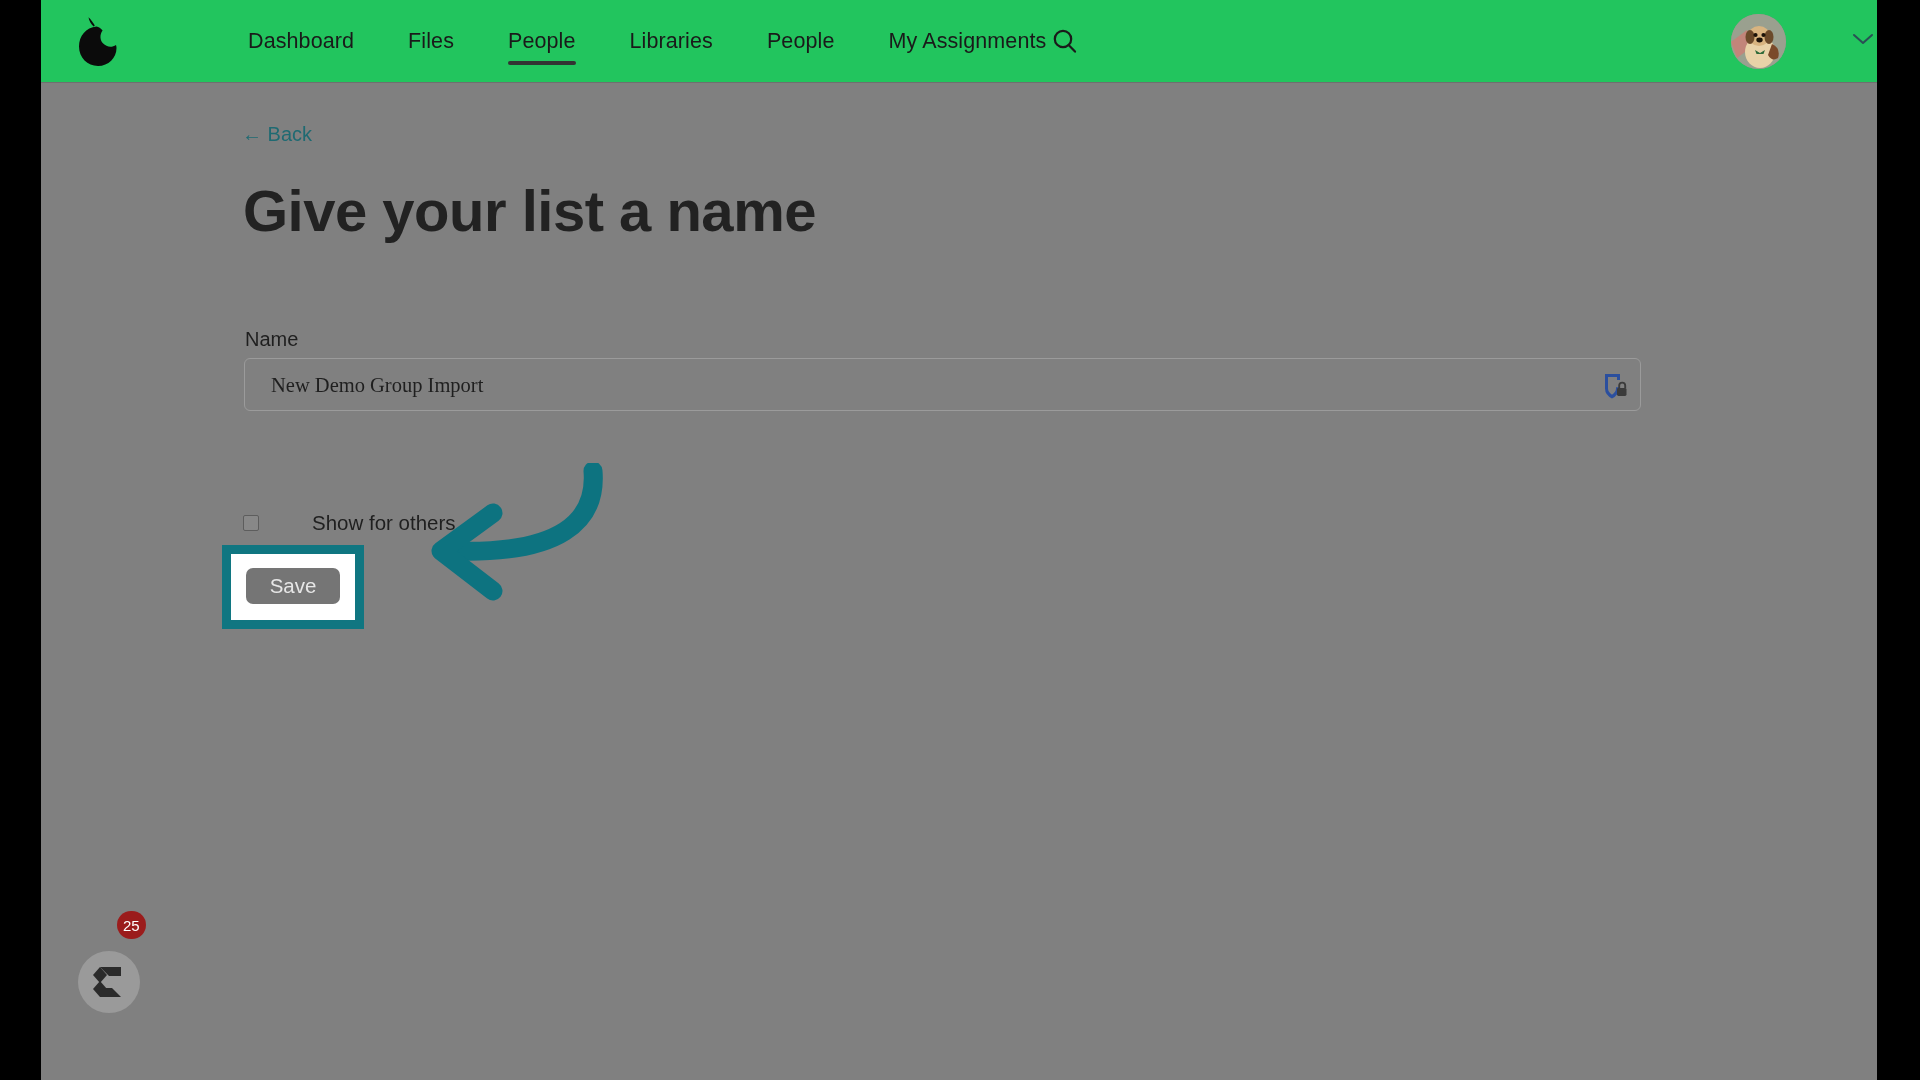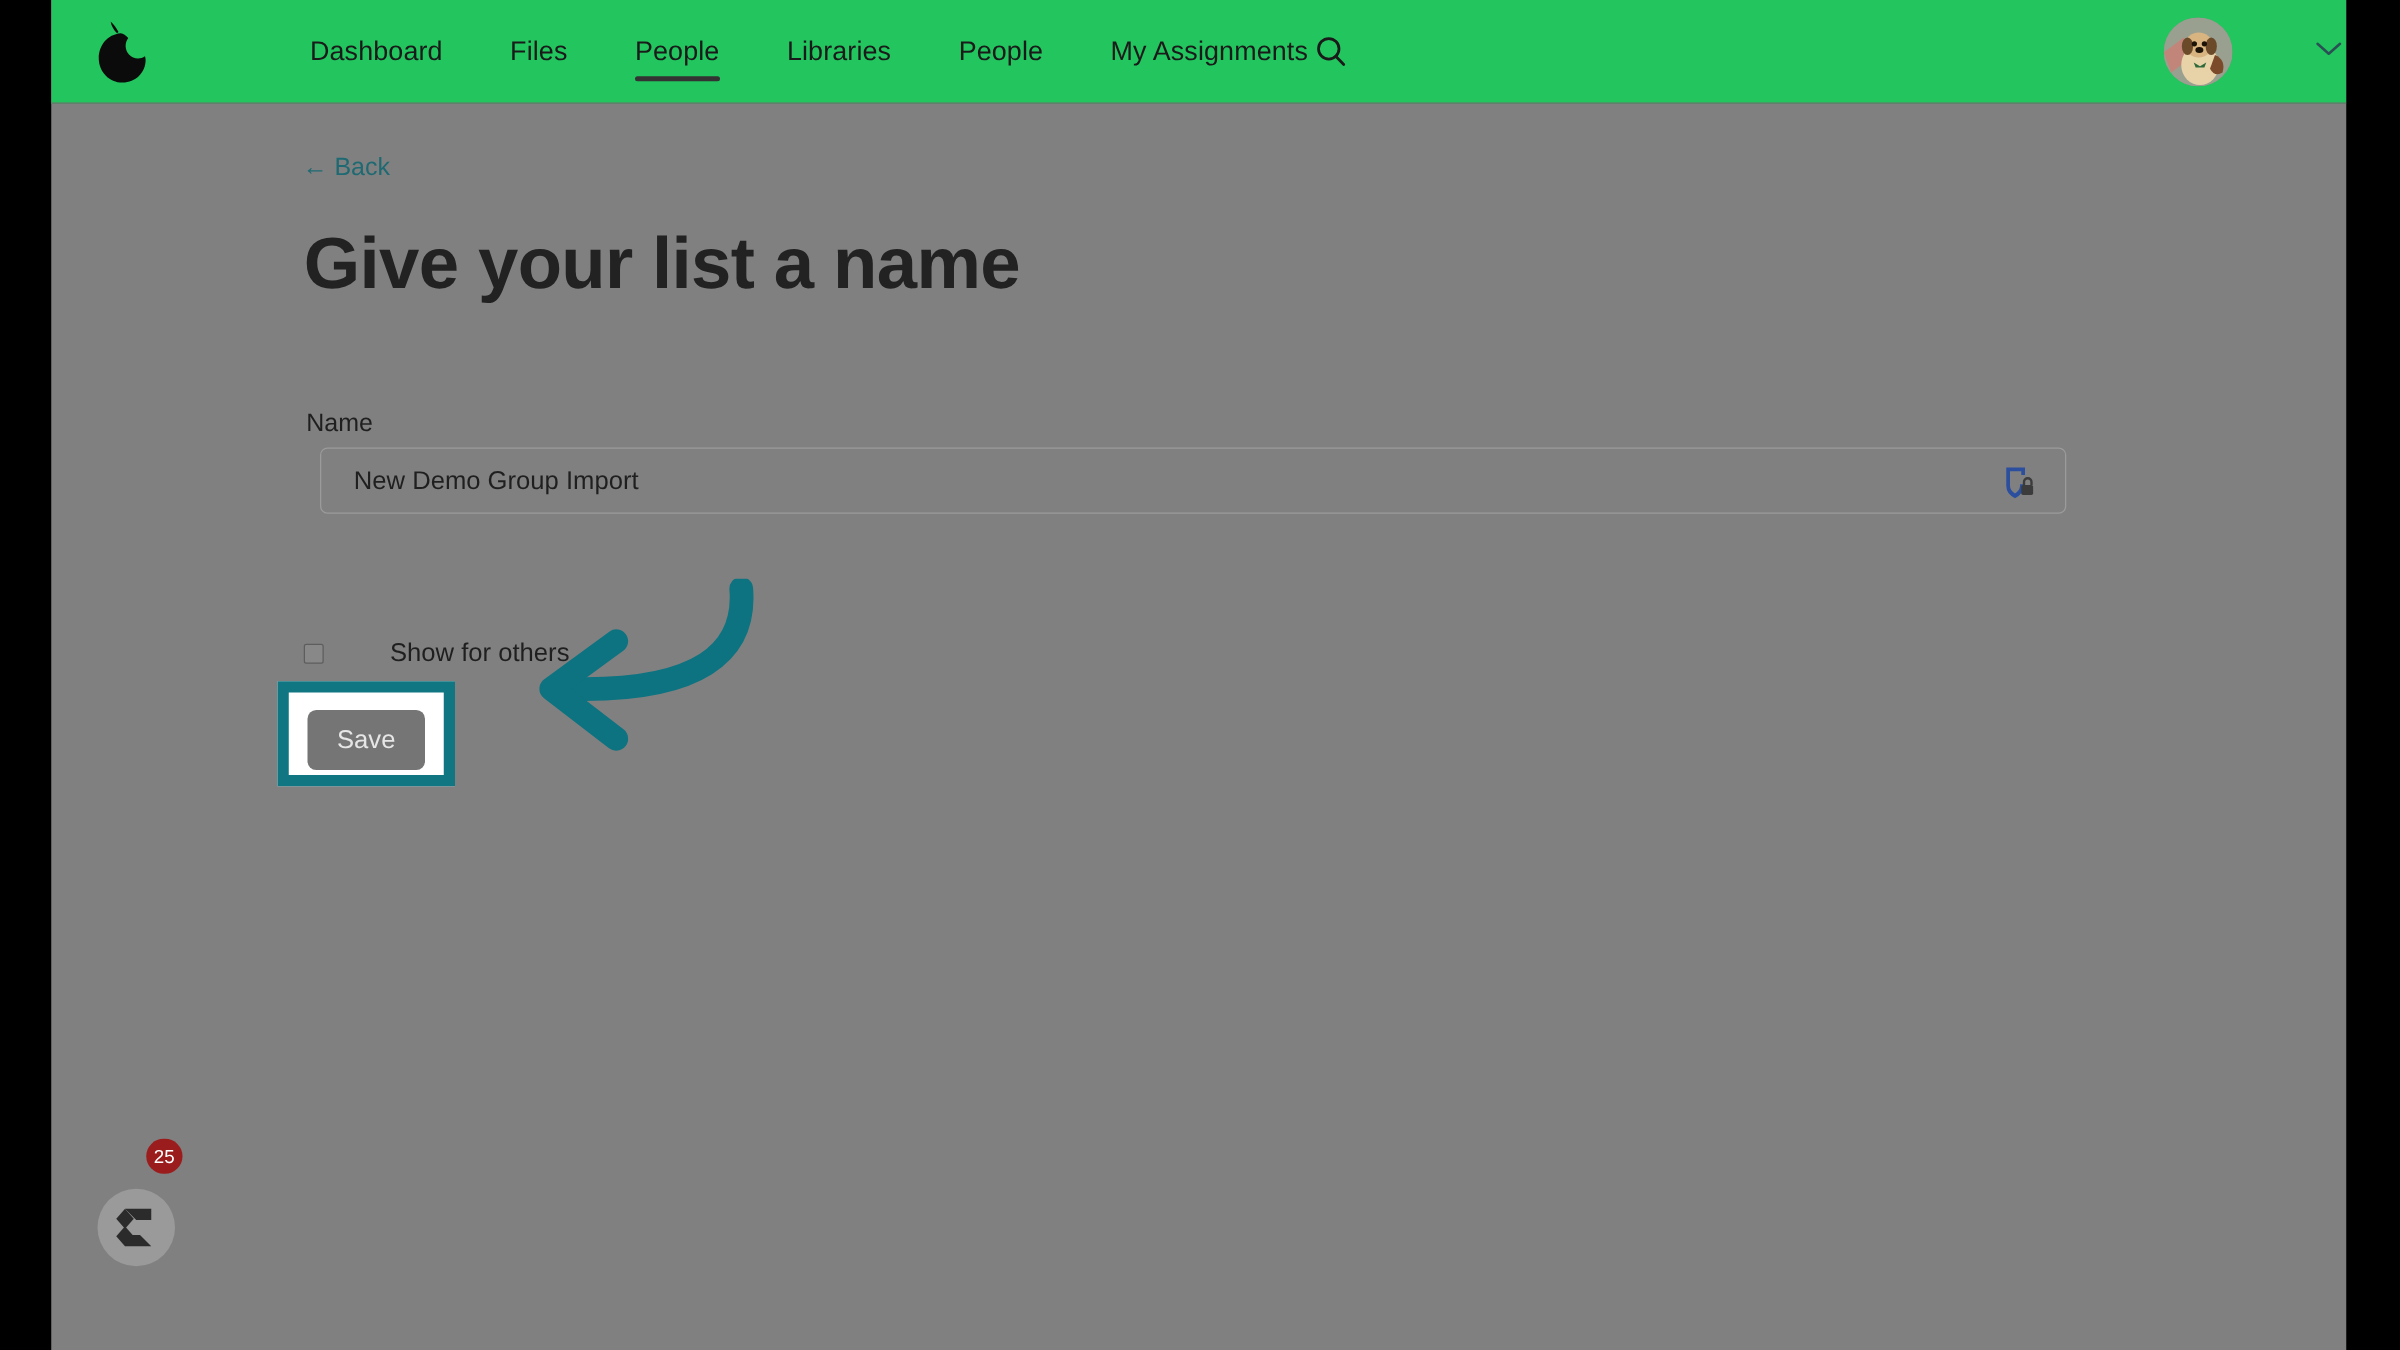--- a/index.html
+++ b/index.html
@@ -162,26 +162,25 @@
     width: 1397px;
     height: 53px;
   }
 
   #name-input {
     width: 100%;
     height: 100%;
     background: transparent;
     border: 1px solid #9b9b9b;
     border-radius: 6px;
-    font-family: Liberation Sans, sans-serif;
+    font-family: Liberation Serif, serif;
     font-size: 20.5px;
     color: #1f1f1f;
     padding: 1px 58px 0 26px;
     outline: none;
-    margin-left: 12px;
   }
 
   #pwmgr-icon {
     position: absolute;
     right: 12px;
     top: 12px;
     width: 30px;
     height: 30px;
     cursor: pointer;
   }
@@ -222,21 +221,21 @@
     height: 84px;
     border: 9px solid #107681;
     background: #ffffff;
   }
 
   #save-button {
     position: absolute;
     left: 205px;
     top: 485px;
     width: 94px;
-    height: 48px;
+    height: 36px;
     background: #757575;
     border: none;
     border-radius: 7px;
     color: #e6e6e6;
     font-family: "Liberation Sans", sans-serif;
     font-size: 20.5px;
     cursor: pointer;
     display: flex;
     align-items: center;
     justify-content: center;

